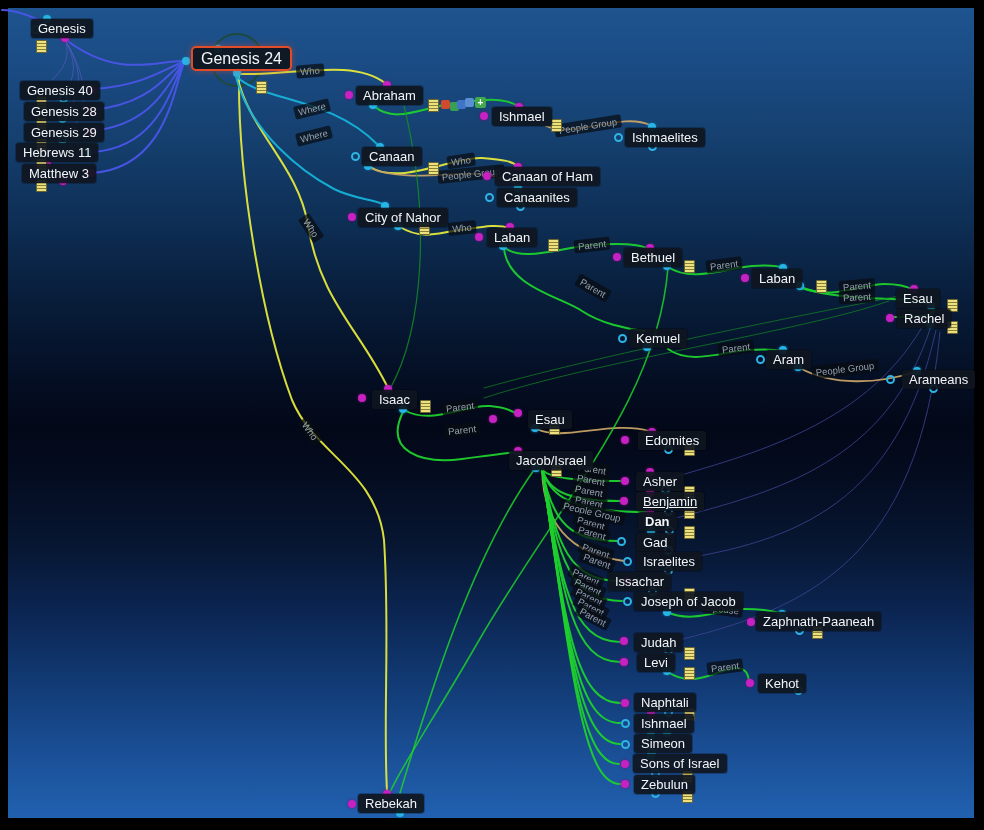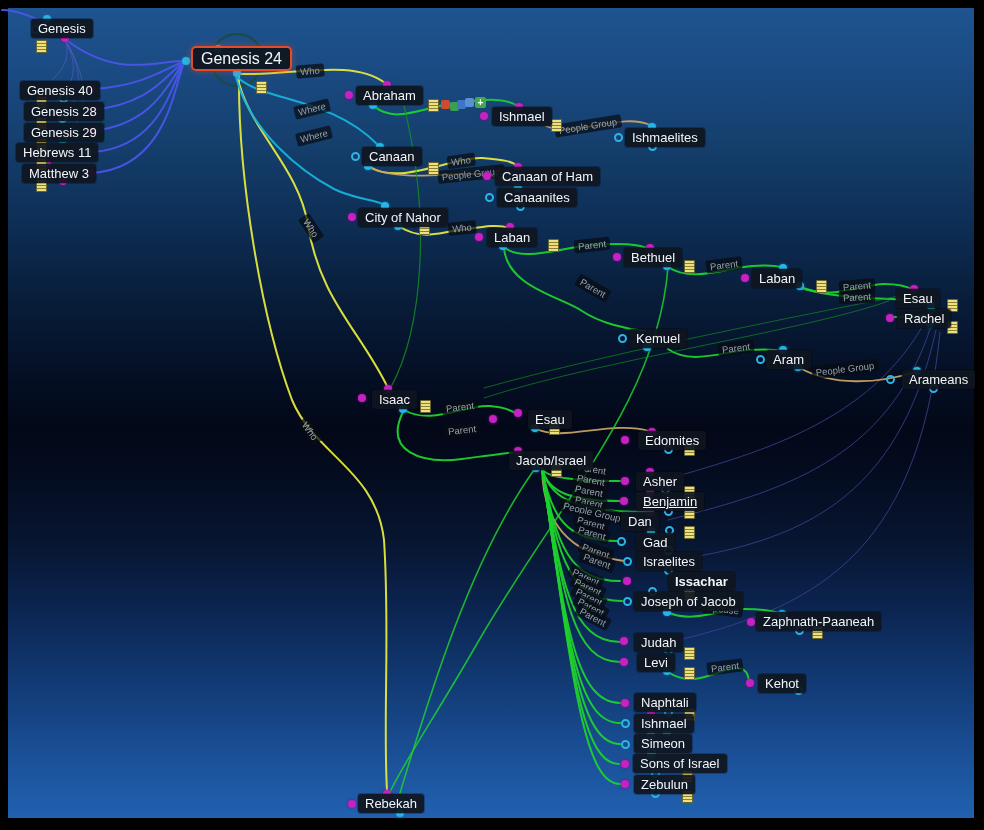--- a/index.html
+++ b/index.html
@@ -295,24 +295,24 @@
       <div class="node" style="left: 897px; top: 309px;">Rachel</div>
       <div class="node" style="left: 629px; top: 329px;">Kemuel</div>
       <div class="node" style="left: 766px; top: 350px;">Aram</div>
       <div class="node" style="left: 902px; top: 370px;">Arameans</div>
       <div class="node" style="left: 372px; top: 390px;">Isaac</div>
       <div class="node" style="left: 504px; top: 410px; margin-left: 24px;">Esau</div>
       <div class="node" style="left: 638px; top: 431px;">Edomites</div>
       <div class="node" style="left: 509px; top: 451px;">Jacob/Israel</div>
       <div class="node" style="left: 636px; top: 472px;">Asher</div>
       <div class="node" style="left: 636px; top: 492px; text-decoration: underline;">Benjamin</div>
-      <div class="node" style="left: 621px; top: 512px;">Dan</div>
+      <div class="node" style="left: 638px; top: 512px; font-weight: bold;">Dan</div>
       <div class="node" style="left: 636px; top: 533px;">Gad</div>
       <div class="node" style="left: 636px; top: 552px;">Israelites</div>
-      <div class="node" style="left: 668px; top: 572px; font-weight: bold;">Issachar</div>
+      <div class="node" style="left: 608px; top: 572px;">Issachar</div>
       <div class="node" style="left: 634px; top: 592px;">Joseph of Jacob</div>
       <div class="node" style="left: 756px; top: 612px;">Zaphnath-Paaneah</div>
       <div class="node" style="left: 634px; top: 633px;">Judah</div>
       <div class="node" style="left: 637px; top: 653px;">Levi</div>
       <div class="node" style="left: 758px; top: 674px;">Kehot</div>
       <div class="node" style="left: 634px; top: 693px;">Naphtali</div>
       <div class="node" style="left: 634px; top: 714px;">Ishmael</div>
       <div class="node" style="left: 634px; top: 734px;">Simeon</div>
       <div class="node" style="left: 633px; top: 754px;">Sons of Israel</div>
       <div class="node" style="left: 634px; top: 775px;">Zebulun</div>

